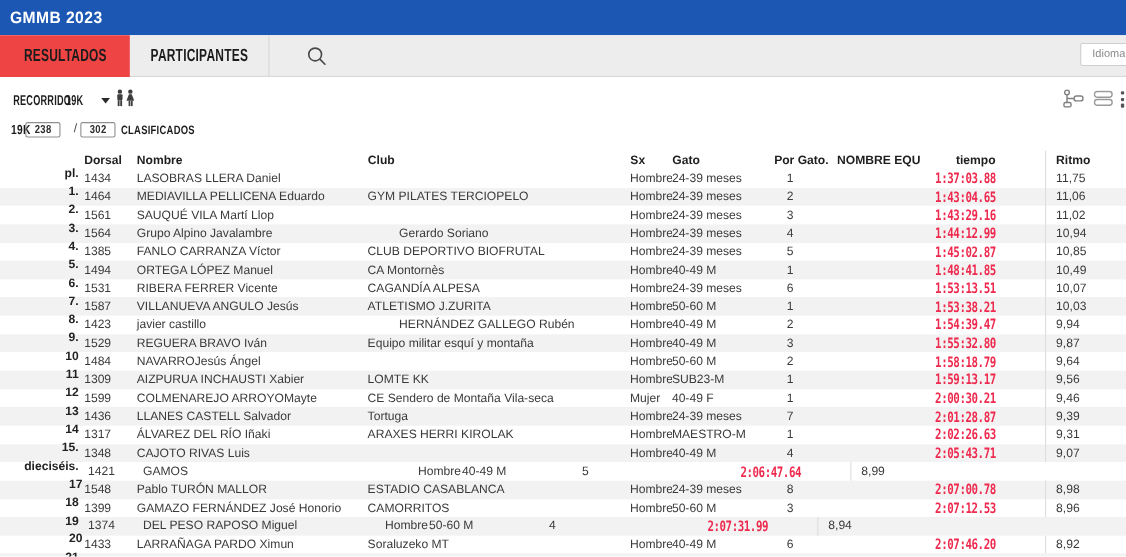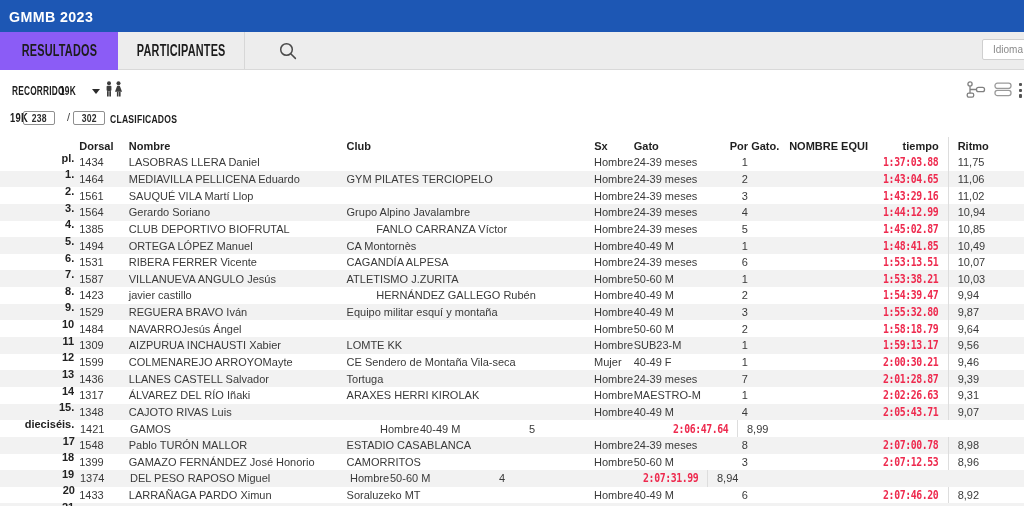--- a/index.html
+++ b/index.html
@@ -19,21 +19,21 @@
   .topbar{position:absolute;left:0;top:0;width:1024px;height:32px;background:var(--blue);
           display:flex;align-items:center;padding-left:9px;}
   .topbar .title{color:#fff;font-size:15px;font-weight:700;letter-spacing:.4px;
           transform:scaleX(.95);transform-origin:left center;}
 
   
   .tabstrip{position:absolute;left:0;top:32px;width:1024px;height:38px;background:var(--strip);
           border-bottom:1px solid #d9d9d9;}
   .tab{position:absolute;top:0;height:37px;display:flex;align-items:center;justify-content:center;cursor:pointer;}
   .tab .cond-c{font-size:16px;}
-  .tab.active{left:0;width:118px;height:38px;background:#8b5cf6;z-index:2;}
+  .tab.active{left:0;width:118px;height:38px;background:#ef4444;z-index:2;}
   .tab.t2{left:118px;width:127px;border-right:1px solid #d7d7d7;}
   .searchbtn{position:absolute;left:245px;top:0;width:86px;height:37px;
           display:flex;align-items:center;justify-content:center;cursor:pointer;}
   .idioma{position:absolute;right:-10px;top:7px;background:#fff;border:1px solid #cfcfcf;border-radius:2px;
           padding:4px 10px;font-size:10px;color:#8a8a8a;cursor:pointer;}
 
   
   .recorrido{position:absolute;left:12px;top:82px;height:16px;cursor:pointer;}
   .recorrido .lbl{font-size:13px;position:absolute;left:0;top:1px;}
   .recorrido .val{font-size:13px;position:absolute;left:48px;top:1px;}
@@ -66,21 +66,21 @@
   .c-pl{width:75px;justify-content:flex-end;font-weight:700;color:#222;margin-top:24px;}
   .c-dorsal{width:53px;padding-left:5px;}
   .c-nombre{width:220px;padding-left:2px;}
   .c-club{width:250px;padding-left:2px;}
   .c-sx{width:42px;padding-left:2px;}
   .c-gato{width:97px;}
   .c-por_gato{width:60px;}
   .tbody .c-por_gato{padding-left:12px;}
   .c-equipo{width:80px;}
   .c-tiempo{width:80px;justify-content:flex-end;padding-right:9px;}
-  .c-ritmo{width:77px;padding-left:9px;border-left:1px solid #ddd;}
+  .c-ritmo{width:77px;padding-left:9px;border-left:1px solid #ddd;margin-left:36px;}
   .digital{display:inline-block;font-family:"DejaVu Sans Mono",monospace;font-weight:700;font-size:12px;
            color:var(--red);letter-spacing:-.5px;transform:scaleX(.82) scaleY(1.08);transform-origin:right center;}
   .bottom-stripe{height:4px;background:var(--alt);}
 </style>
 </head>
 <body>
 
 <div class="topbar">
   <span class="title">GMMB 2023</span>
 </div>
@@ -202,36 +202,36 @@
         <div class="cell c-por_gato">3</div>
         <div class="cell c-equipo"></div>
         <div class="cell c-tiempo">
           <span class="digital">1:43:29.16</span>
         </div>
         <div class="cell c-ritmo">11,02</div>
       </div>
       <div class="trow alt">
         <div class="cell c-pl">4.</div>
         <div class="cell c-dorsal">1564</div>
+        <div class="cell c-club">Grupo Alpino Javalambre</div>
         <div class="cell c-nombre">Gerardo Soriano</div>
-        <div class="cell c-club">Grupo Alpino Javalambre</div>
         <div class="cell c-sx">Hombre</div>
         <div class="cell c-gato">24-39 meses</div>
         <div class="cell c-por_gato">4</div>
         <div class="cell c-equipo"></div>
         <div class="cell c-tiempo">
           <span class="digital">1:44:12.99</span>
         </div>
         <div class="cell c-ritmo">10,94</div>
       </div>
       <div class="trow">
         <div class="cell c-pl">5.</div>
         <div class="cell c-dorsal">1385</div>
+        <div class="cell c-nombre">FANLO CARRANZA Víctor</div>
         <div class="cell c-club">CLUB DEPORTIVO BIOFRUTAL</div>
-        <div class="cell c-nombre">FANLO CARRANZA Víctor</div>
         <div class="cell c-sx">Hombre</div>
         <div class="cell c-gato">24-39 meses</div>
         <div class="cell c-por_gato">5</div>
         <div class="cell c-equipo"></div>
         <div class="cell c-tiempo">
           <span class="digital">1:45:02.87</span>
         </div>
         <div class="cell c-ritmo">10,85</div>
       </div>
       <div class="trow alt">

